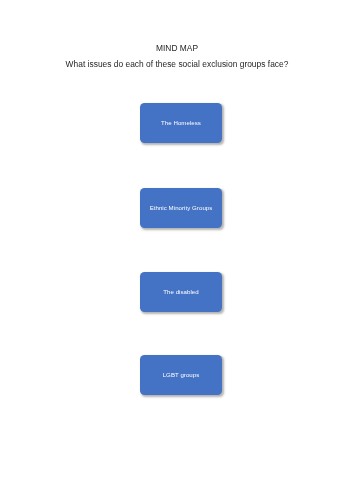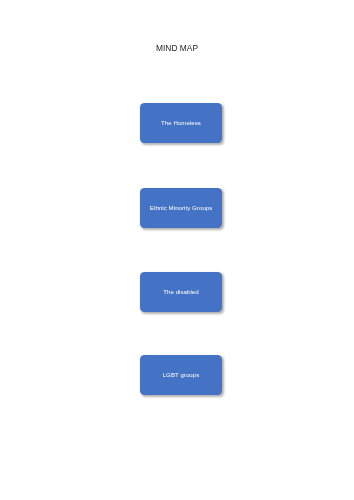--- a/index.html
+++ b/index.html
@@ -72,20 +72,21 @@
   .node-3 { top: 272px; }
   .node-4 { top: 355px; }
 </style>
 </head>
 <body>
 
 <div id="page">
 
   <div class="heading">
     <span class="line">MIND MAP</span>
+    <span class="line">What issues do each of these social exclusion groups face?</span>
   </div>
 
   <div class="node node-1">
     <span class="node-label">The Homeless</span>
   </div>
 
   <div class="node node-2">
     <span class="node-label">Ethnic Minority Groups</span>
   </div>
 

